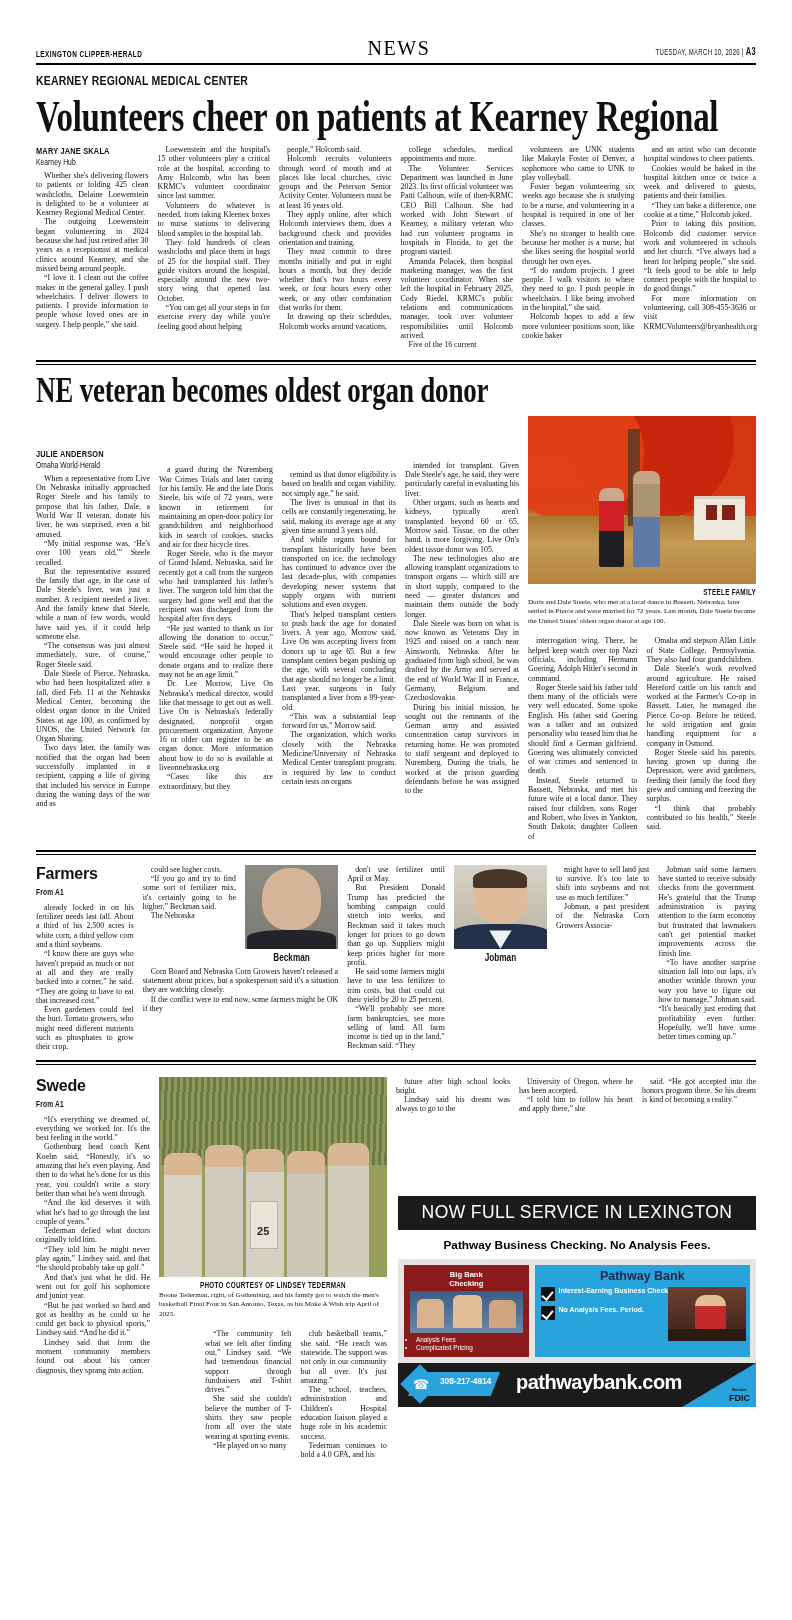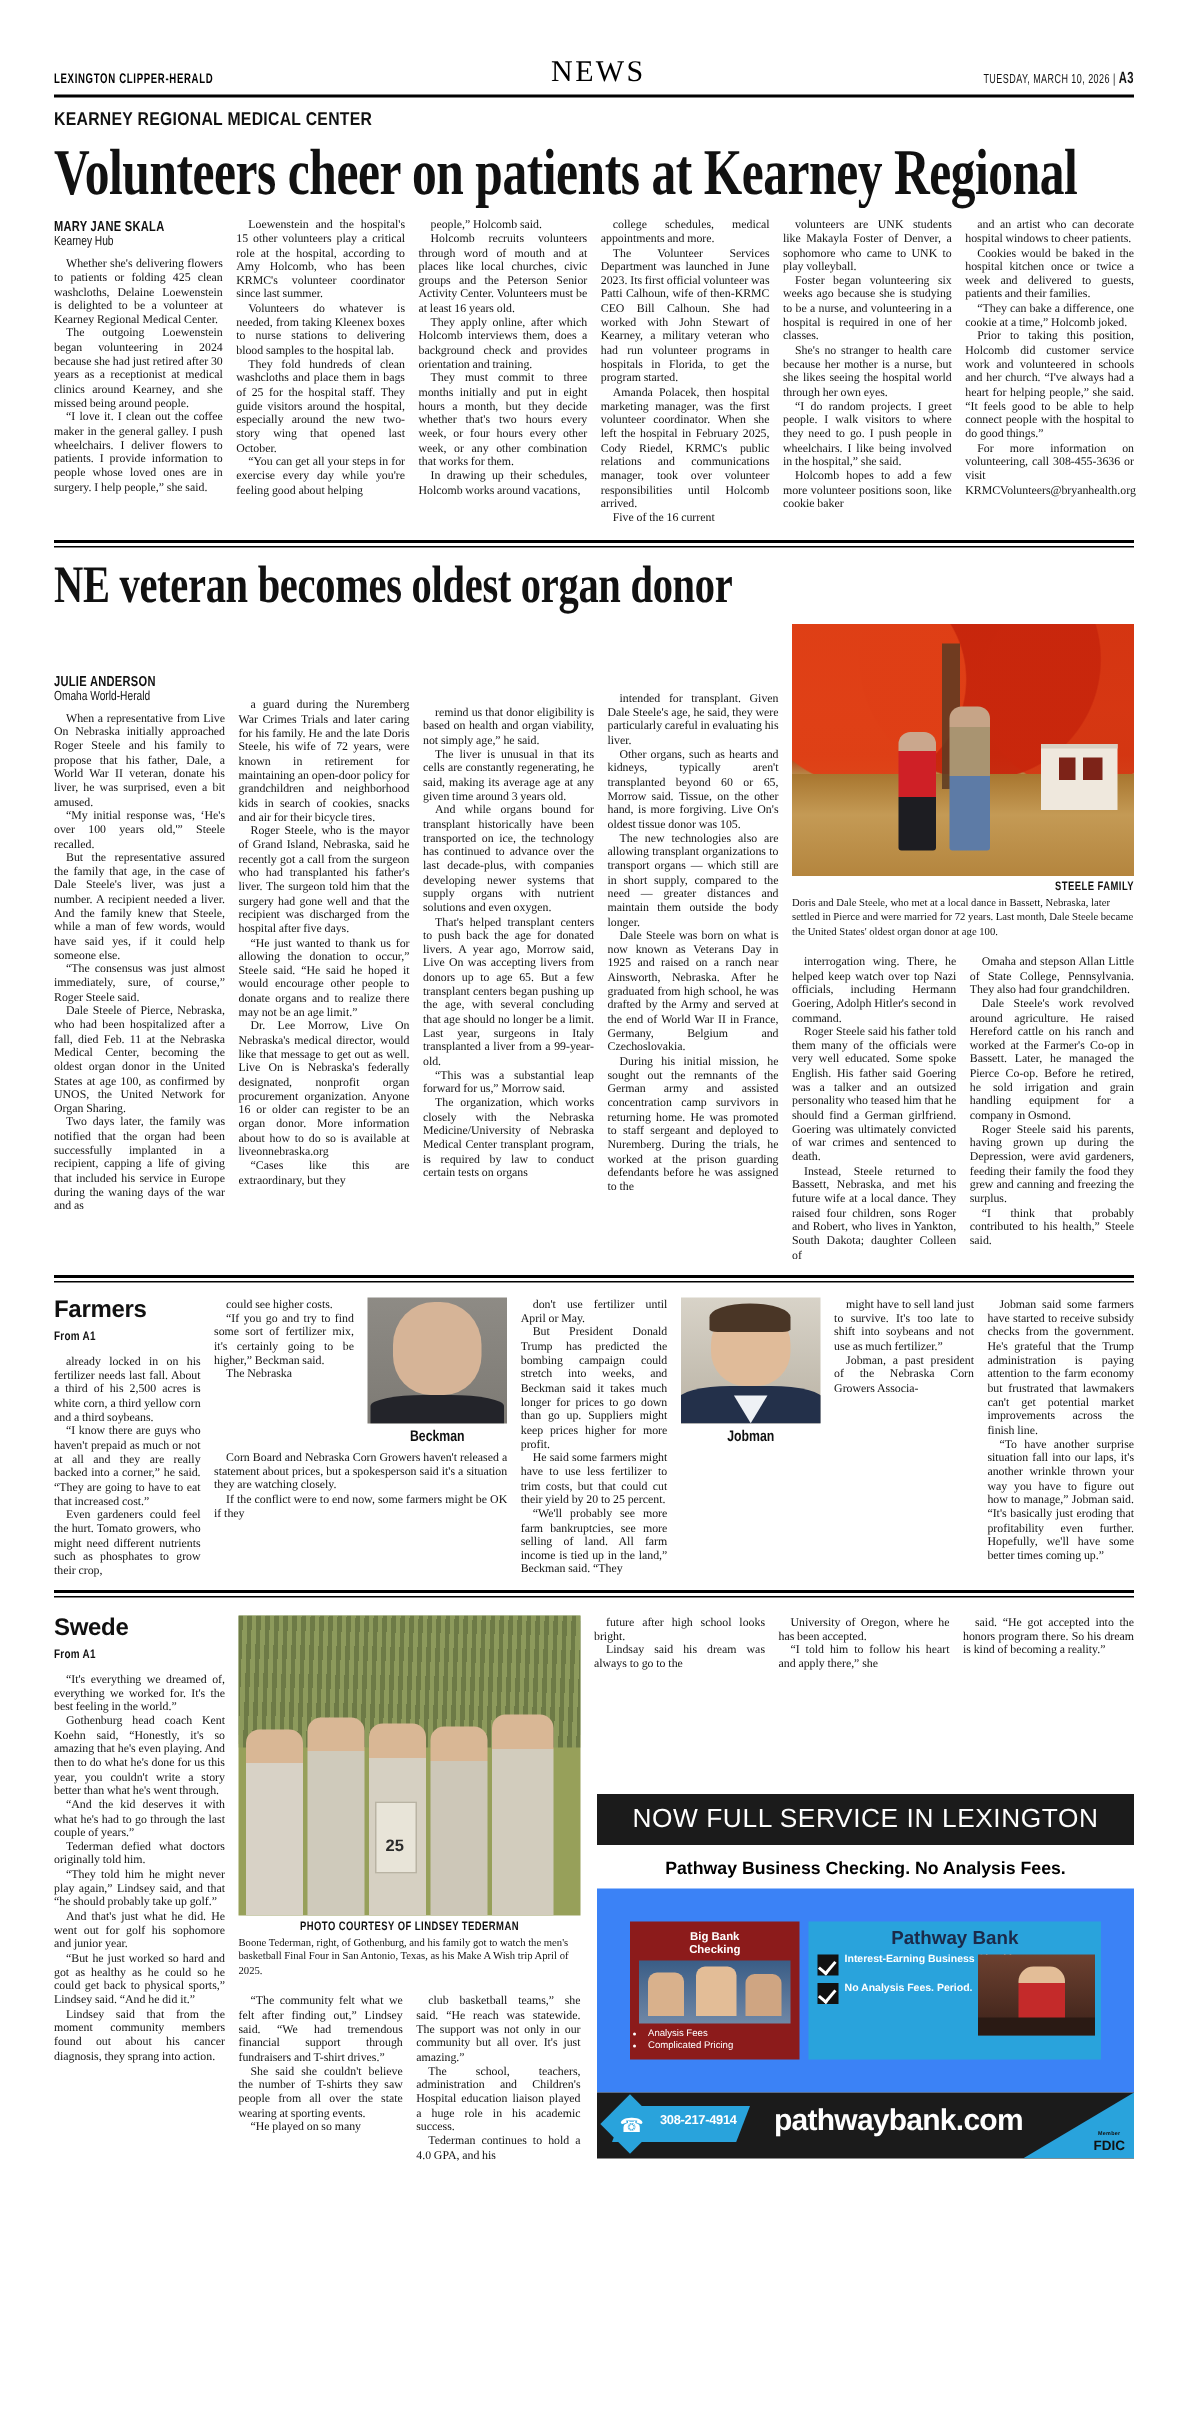--- a/index.html
+++ b/index.html
@@ -178,21 +178,21 @@
   .ad-logo .underbar { position:absolute; left:48px; right:0; bottom:2px; height:2.5px; background:#29a3dc; }
   .ad-band {
     background:#1b1b1b; color:#fff; text-align:center;
     font-family:"Liberation Sans", sans-serif; font-size:17.5px;
     letter-spacing:.4px; padding:6px 0 7px 0;
   }
   .ad-sub {
     text-align:center; font-family:"Liberation Sans", sans-serif;
     font-weight:700; font-size:11.8px; padding:8px 0 7px 0; color:#000;
   }
-  .ad-compare { display:flex; gap:6px; background:#3b82f6; padding:22px; }
+  .ad-compare { display:flex; gap:6px; background:#e5e5e5; padding:6px; }
   .ad-big { width:36%; background:#8c1b1b; position:relative; padding:5px 4px; }
   .ad-big .t { color:#fff; font-family:"Liberation Sans",sans-serif; font-weight:700;
       font-size:7.6px; text-align:center; line-height:9px; }
   .ad-big .img { height:42px; margin:3px 2px; background:linear-gradient(#3a5d86,#6f87a6); position:relative; overflow:hidden; }
   .ad-big .img .p1 { position:absolute; left:6%; top:18%; width:24%; height:70%; background:#d9b18c; border-radius:6px 6px 0 0; }
   .ad-big .img .p2 { position:absolute; left:38%; top:10%; width:26%; height:78%; background:#e3bd97; border-radius:6px 6px 0 0; }
   .ad-big .img .p3 { position:absolute; left:70%; top:22%; width:24%; height:66%; background:#cfa582; border-radius:6px 6px 0 0; }
   .ad-big ul { margin:2px 0 0 8px; padding:0; }
   .ad-big li { color:#fff; font-family:"Liberation Sans",sans-serif; font-size:6.4px; line-height:8px; }
   .ad-pw { flex:1; background:#29a3dc; position:relative; padding:4px; }
@@ -446,21 +446,21 @@
         <div class="ted-p ted-p2"></div>
         <div class="ted-p ted-p3"></div>
         <div class="ted-p ted-p4"></div>
         <div class="ted-p ted-p5"></div>
         <div class="ted-jersey"></div>
         <div class="ted-num">25</div>
       </div>
       <div class="photo-credit-c">PHOTO COURTESY OF LINDSEY TEDERMAN</div>
       <div class="caption">Boone Tederman, right, of Gothenburg, and his family got to watch the men's basketball Final Four in San Antonio, Texas, as his Make A Wish trip April of 2025.</div>
 
-      <div class="cols" style="margin-top:10px;">
+      <div class="cols" style="margin-top:10px;margin-left:46px;">
         <div class="col">
           <p class="bt">“The community felt what we felt after finding out,” Lindsey said. “We had tremendous financial support through fundraisers and T-shirt drives.”</p>
           <p class="bt">She said she couldn't believe the number of T-shirts they saw people from all over the state wearing at sporting events.</p>
           <p class="bt">“He played on so many</p>
         </div>
         <div class="col">
           <p class="bt">club basketball teams,” she said. “He reach was statewide. The support was not only in our community but all over. It's just amazing.”</p>
           <p class="bt">The school, teachers, administration and Children's Hospital education liaison played a huge role in his academic success.</p>
           <p class="bt">Tederman continues to hold a 4.0 GPA, and his</p>
         </div>

